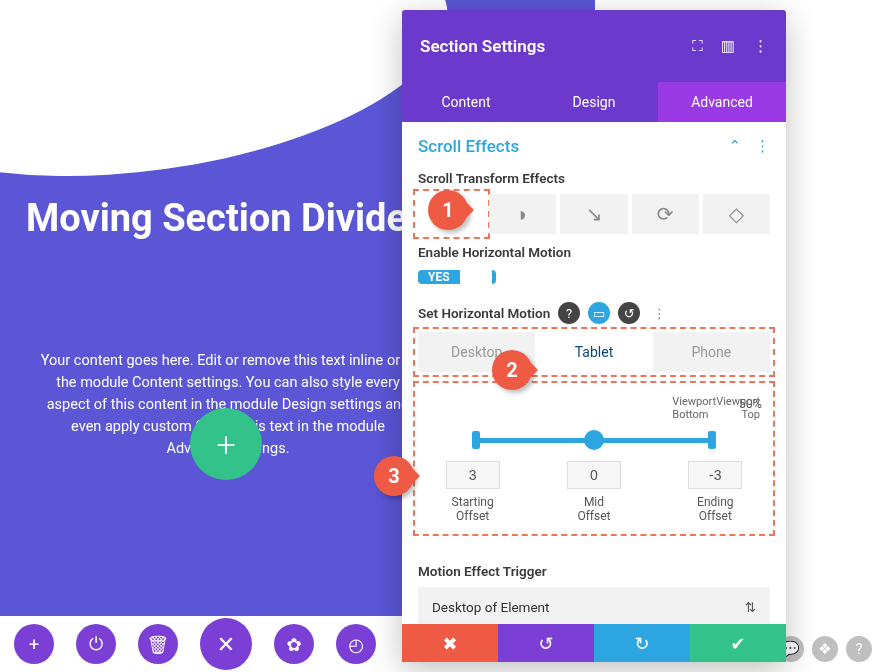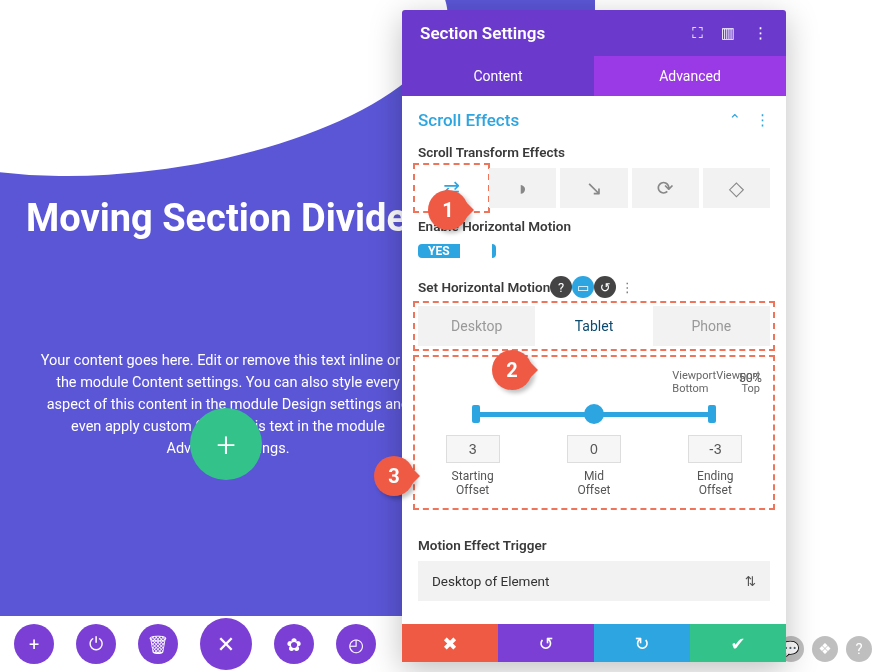--- a/index.html
+++ b/index.html
@@ -52,21 +52,21 @@
     background: #bfbfbf; color: #fff; display: flex; align-items: center; justify-content: center;
     font-size: 15px;
   }
   
   .panel {
     position: absolute; left: 402px; top: 10px; width: 384px; height: 652px;
     background: #fff; box-shadow: 0 8px 32px rgba(0,0,0,0.25);
     border-radius: 3px; display: flex; flex-direction: column;
   }
   .panel-hdr {
-    background: #6b39cc; color: #fff; padding: 13px 18px;
+    background: #6b39cc; color: #fff; padding: 26px 18px;
     display: flex; align-items: center; justify-content: space-between;
     border-radius: 3px 3px 0 0;
   }
   .panel-hdr h2 { font-size: 17px; font-weight: 600; }
   .hdr-icons { display: flex; gap: 18px; font-size: 15px; }
   .panel-tabs {
     display: flex; background: #6b39cc; color: #fff;
   }
   .ptab {
     flex: 1; text-align: center; padding: 12px 4px; font-size: 14px; cursor: pointer;
@@ -94,21 +94,21 @@
   
   .toggle {
     display: inline-flex; align-items: center; background: #2da5e0;
     border-radius: 4px; overflow: hidden; height: 14px;
   }
   .toggle .tlabel { color:#fff; font-size:12px; font-weight:700; padding: 0 10px; }
   .toggle .knob {
     width: 32px; height: 22px; background:#fff; border-radius:3px; margin: 0 4px 0 0;
   }
   
-  .shm-row { display:flex; align-items:center; margin: 18px 0 8px; }
+  .shm-row { display:flex; align-items:center; gap:8px; margin: 18px 0 8px; }
   .shm-row .mini {
     width: 22px; height: 22px; border-radius: 50%;
     display:flex; align-items:center; justify-content:center; font-size:13px;
   }
   .mini.q { background:#444; color:#fff; }
   .mini.dev { background:#2da5e0; color:#fff; }
   .mini.r { background:#444; color:#fff; }
   .mini.dots { color:#777; }
   
   .dev-tabs {
@@ -202,20 +202,21 @@
   <div class="panel-hdr">
     <h2>Section Settings</h2>
     <div class="hdr-icons">
       <span>⛶</span>
       <span>▥</span>
       <span>⋮</span>
     </div>
   </div>
   <div class="panel-tabs">
     <div class="ptab">Content</div>
+    <div class="ptab">Design</div>
     <div class="ptab active">Advanced</div>
   </div>
 
   <div class="panel-body">
     <div class="sec-hdr">
       <h3>Scroll Effects</h3>
       <div class="sh-icons">
         <span>⌃</span>
         <span>⋮</span>
       </div>

